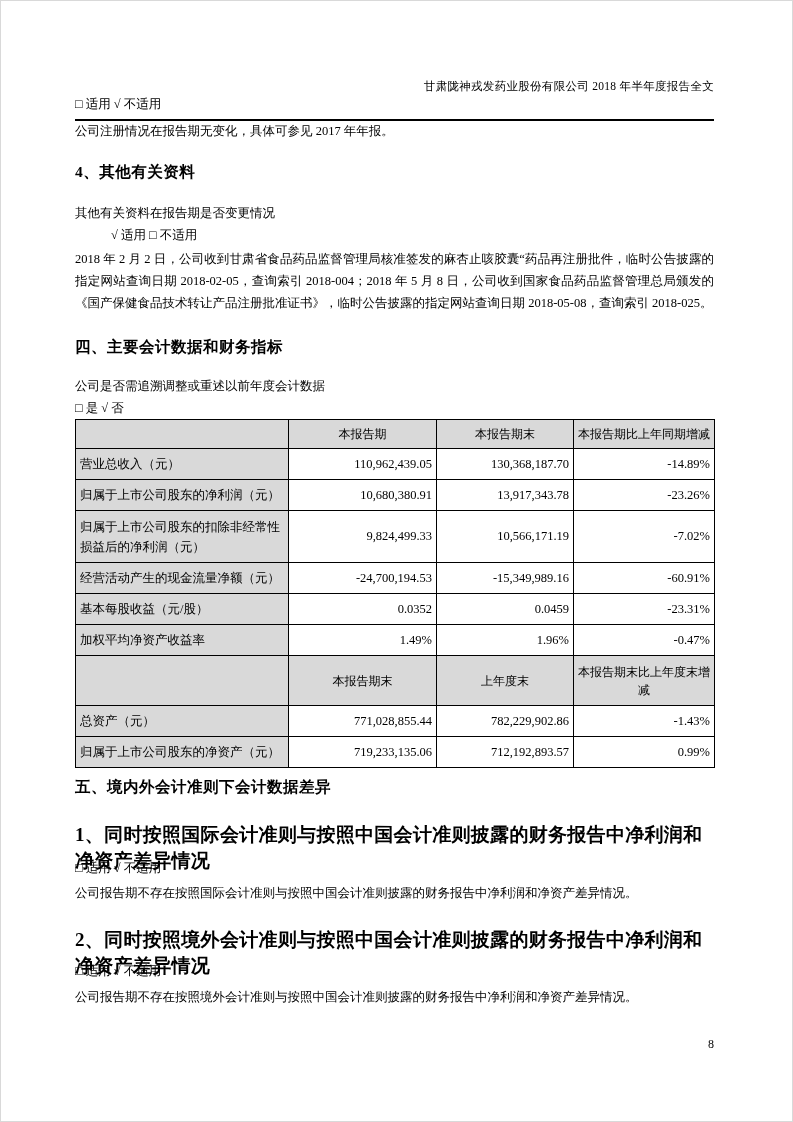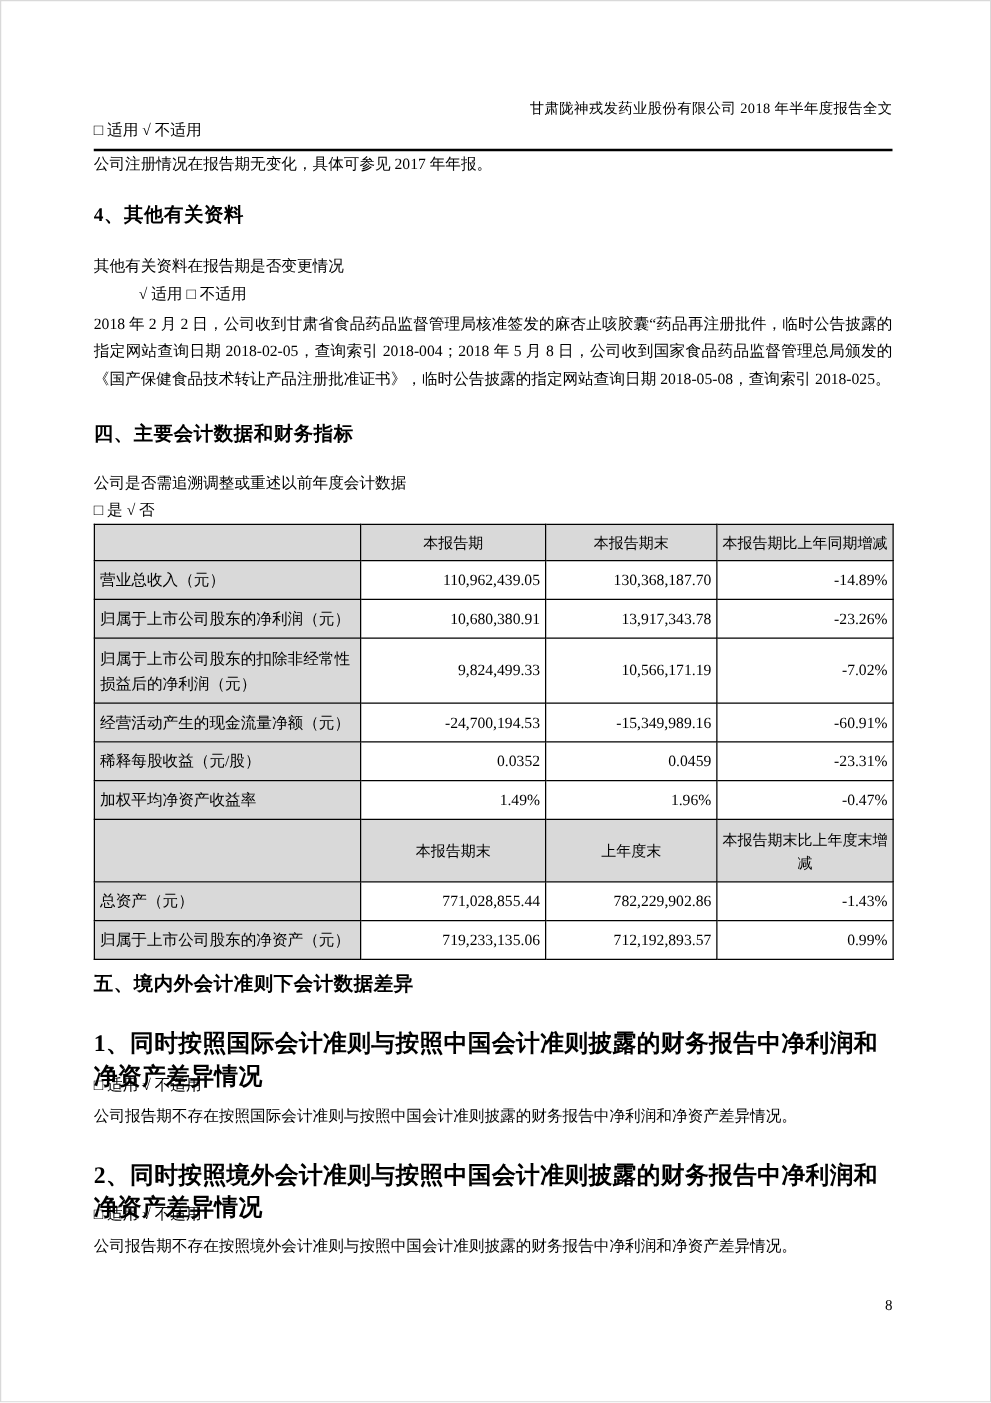--- a/index.html
+++ b/index.html
@@ -110,21 +110,21 @@
         <td class="num">10,566,171.19</td>
         <td class="num">-7.02%</td>
       </tr>
       <tr class="r27">
         <td class="shade label">经营活动产生的现金流量净额（元）</td>
         <td class="num">-24,700,194.53</td>
         <td class="num">-15,349,989.16</td>
         <td class="num">-60.91%</td>
       </tr>
       <tr class="r27">
-        <td class="shade label">稀释每股收益（元/股）</td>
+        <td class="shade label">基本每股收益（元/股）</td>
         <td class="num">0.0352</td>
         <td class="num">0.0459</td>
         <td class="num">-23.31%</td>
       </tr>
       <tr class="r27">
         <td class="shade label">加权平均净资产收益率</td>
         <td class="num">1.49%</td>
         <td class="num">1.96%</td>
         <td class="num">-0.47%</td>
       </tr>

